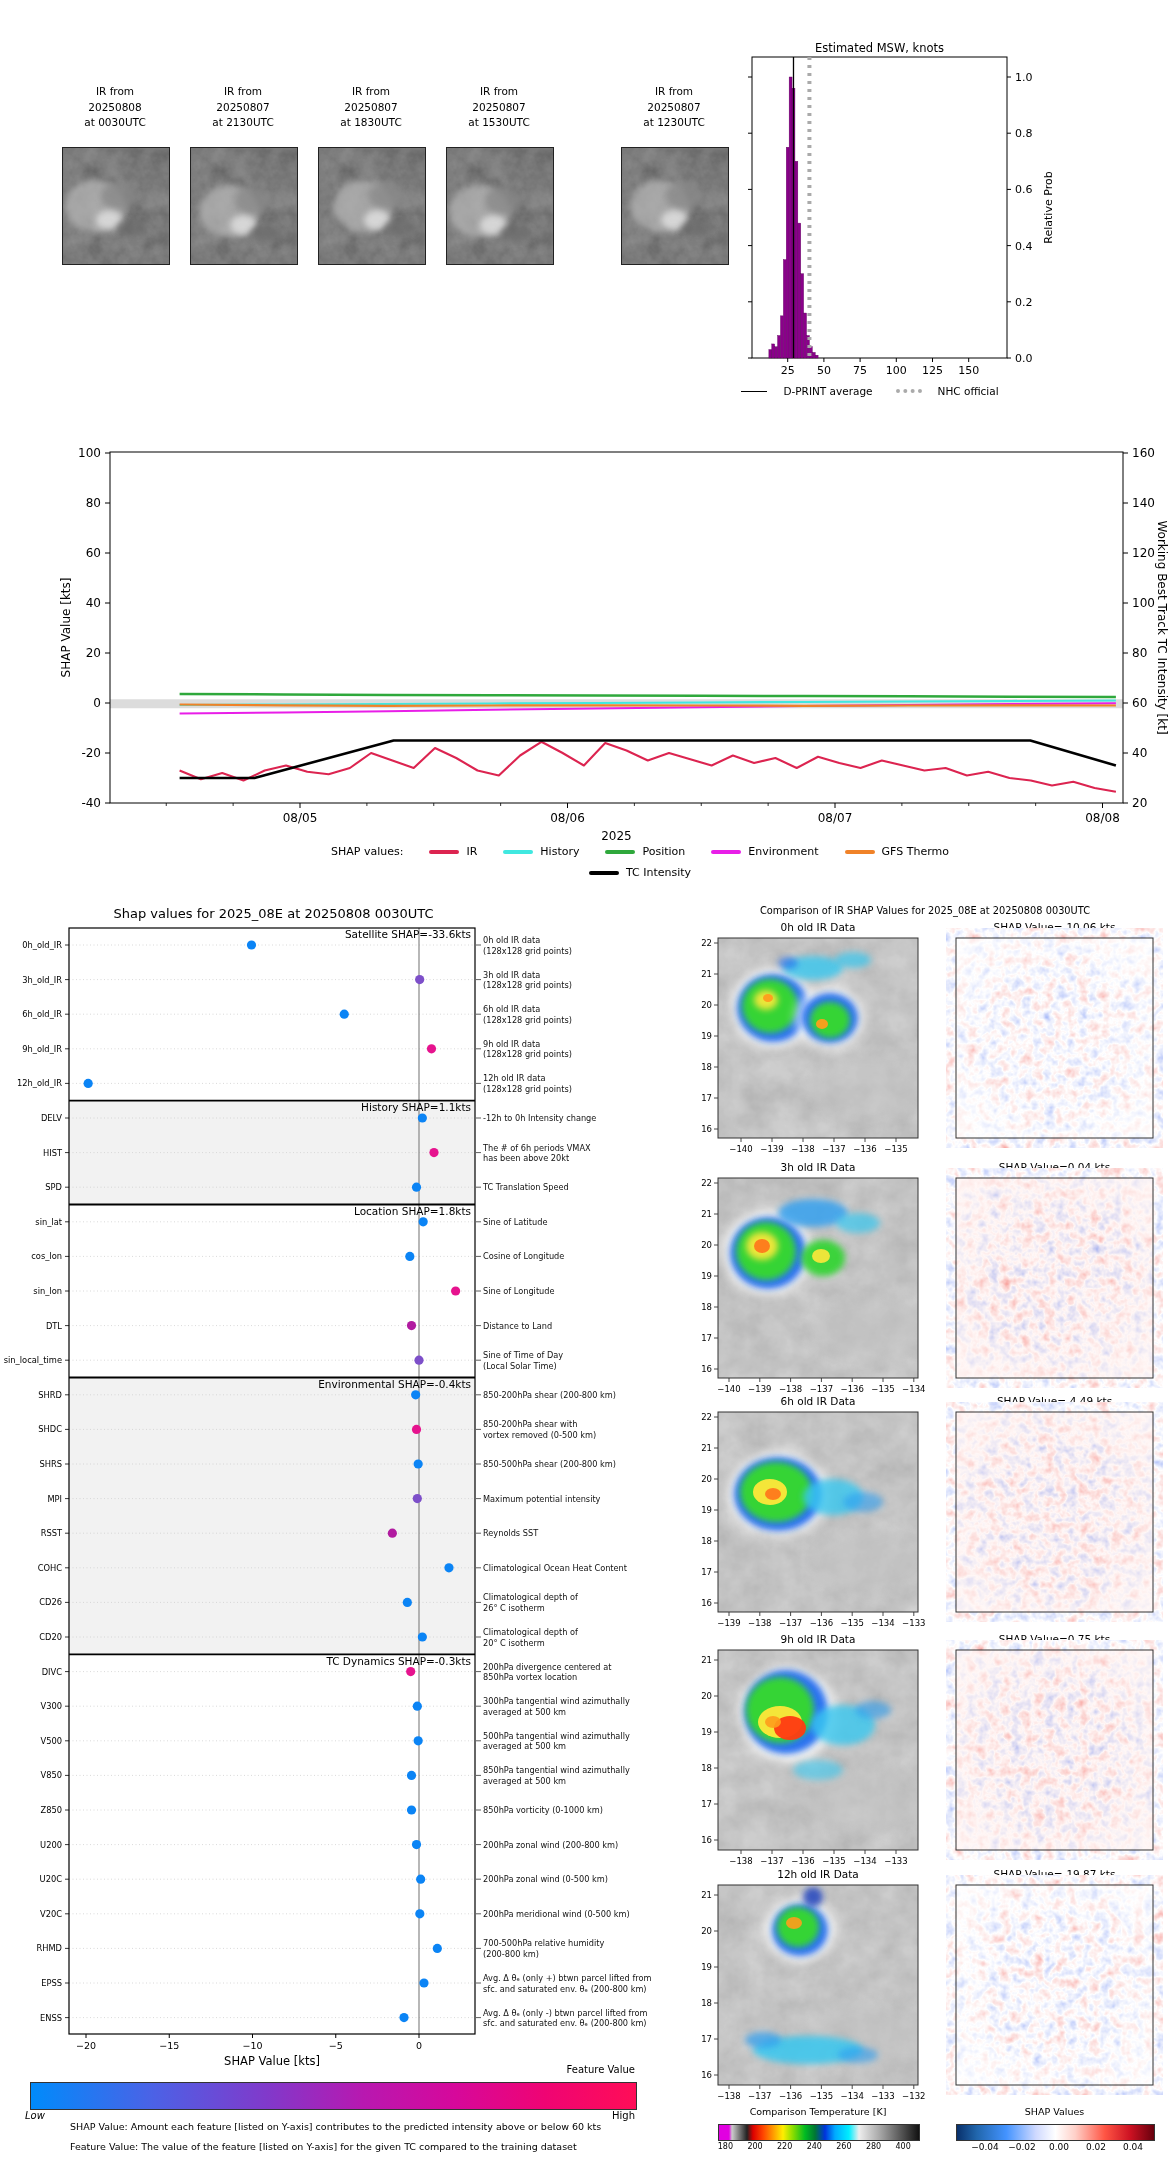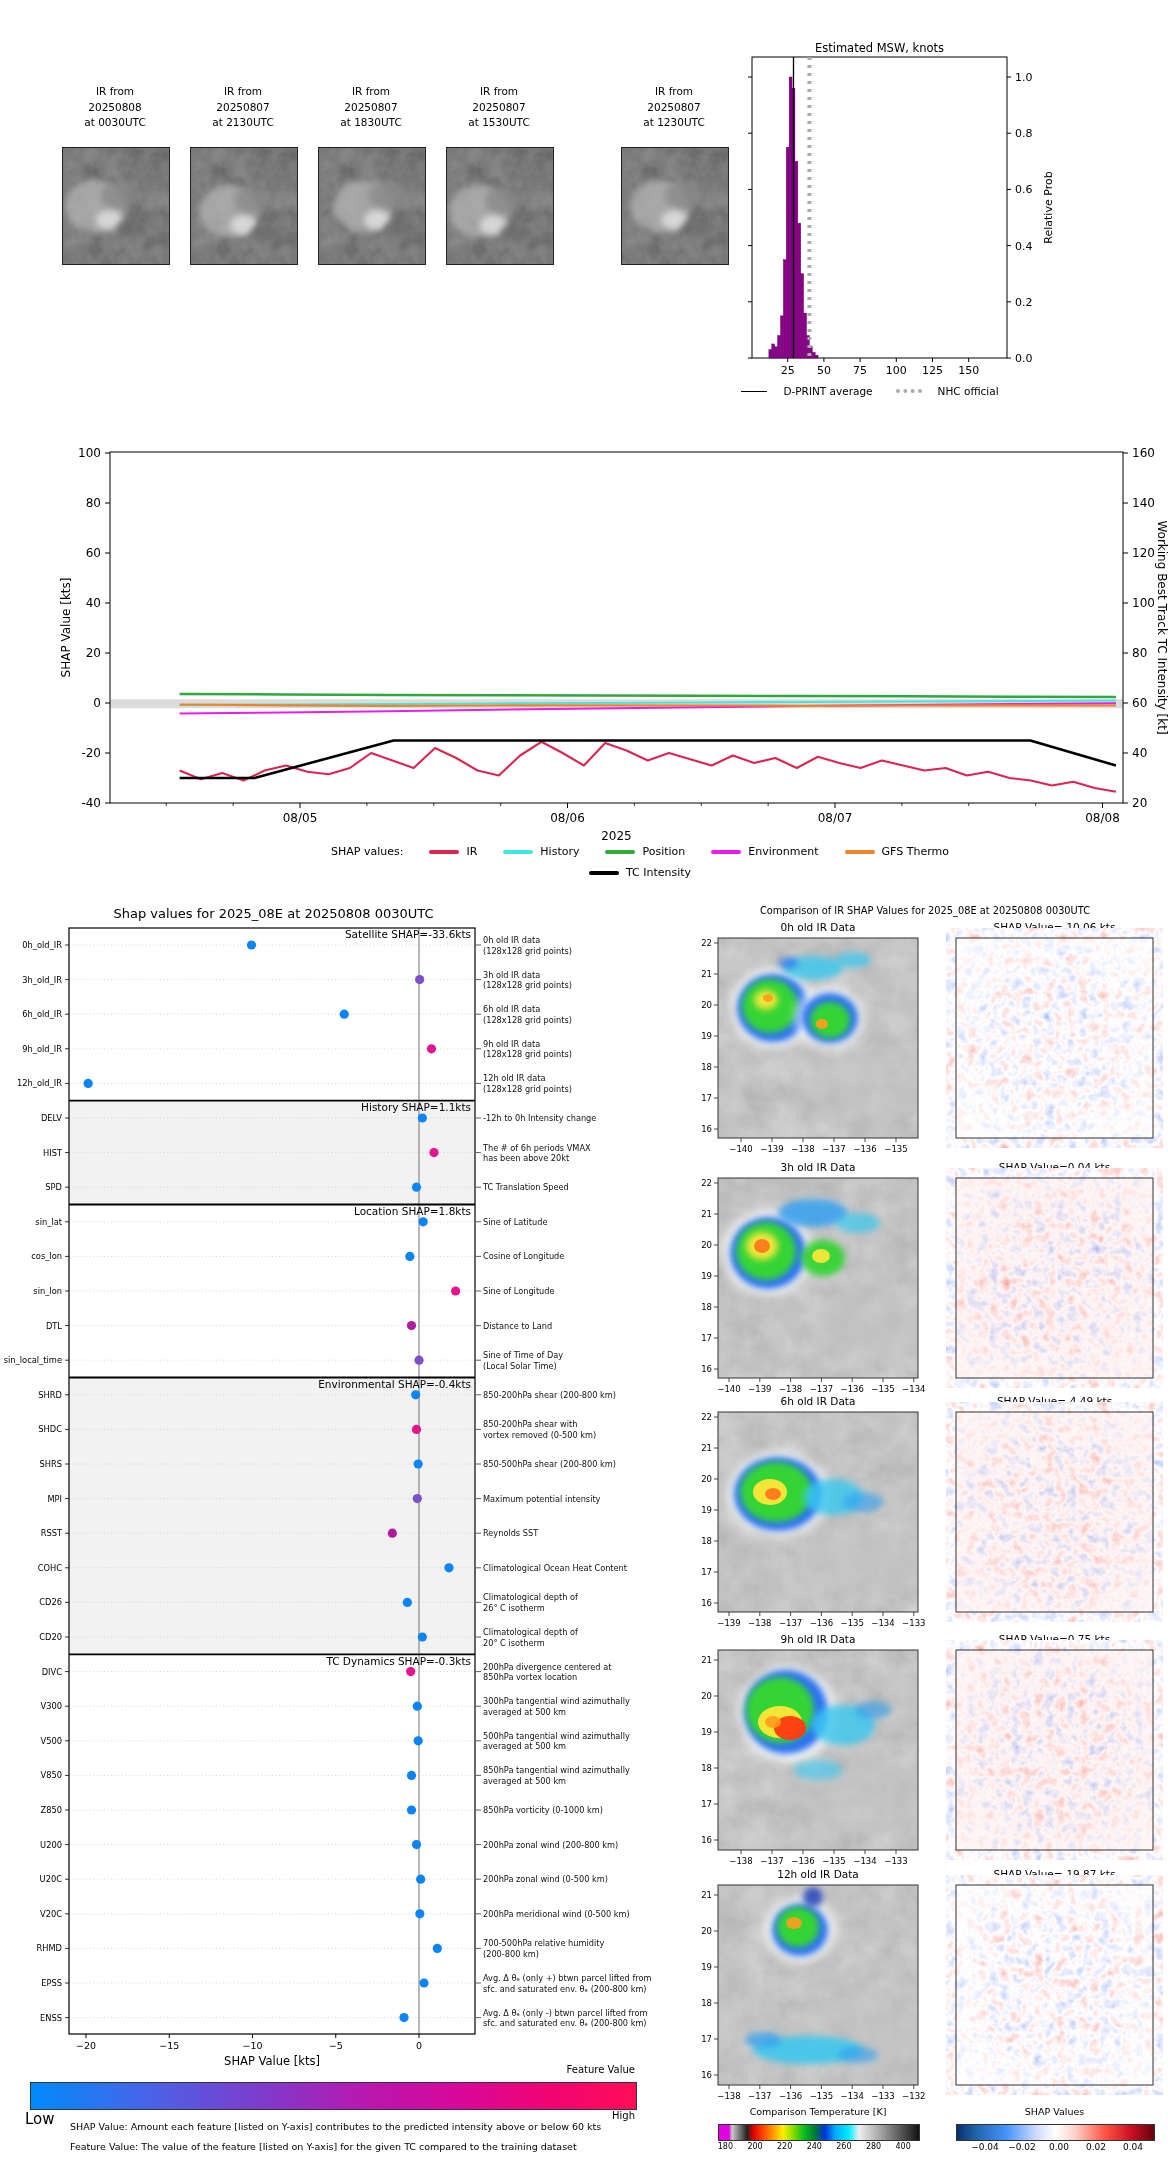--- a/index.html
+++ b/index.html
@@ -21,21 +21,21 @@
   .lg-item{display:flex;align-items:center;}
   .cb{position:absolute;border:1px solid #333;}
   .cb-feature{left:30px;top:2082px;width:605px;height:26px;
     background:linear-gradient(90deg,#008bfb 0%,#4b62e6 20%,#8437c9 40%,#b818b0 55%,#d6089b 70%,#ef0473 85%,#ff0d57 100%);}
   .cb-bt{left:718px;top:2124px;width:200px;height:15px;
     background:linear-gradient(90deg,#e100e1 0%,#e100e1 5%,#cccccc 6.5%,#222222 14%,#dd0000 17%,#ff4400 22%,#ff9900 27%,#ffee00 32%,#88dd00 37%,#00bb22 43%,#007733 48%,#0033dd 53%,#00aaff 58%,#00eeff 65%,#eeeeee 70%,#aaaaaa 80%,#111111 100%);}
   .cb-shap{left:956px;top:2124px;width:197px;height:15px;
     background:linear-gradient(90deg,#08306b 0%,#2166ac 10%,#4393ff 25%,#cfd9ff 40%,#ffffff 50%,#ffd0c8 60%,#ff5544 75%,#cc1122 88%,#67000d 100%);}
   .cb-label{position:absolute;font-size:9.5px;text-align:center;}
   .fv-label{position:absolute;left:435px;top:2064px;width:200px;text-align:right;font-size:10px;}
-  .fv-low{position:absolute;left:25px;top:2110px;font-size:15px;}
+  .fv-low{position:absolute;left:25px;top:2110px;font-size:10px;font-style:italic;}
   .fv-high{position:absolute;left:585px;top:2110px;width:50px;text-align:right;font-size:10px;}
   .cap{position:absolute;left:70px;font-size:9.5px;}
   .cbtick{position:absolute;font-size:8px;transform:translateX(-50%);}
 </style>
 </head>
 <body>
 
 <div id="fig">
 
 

